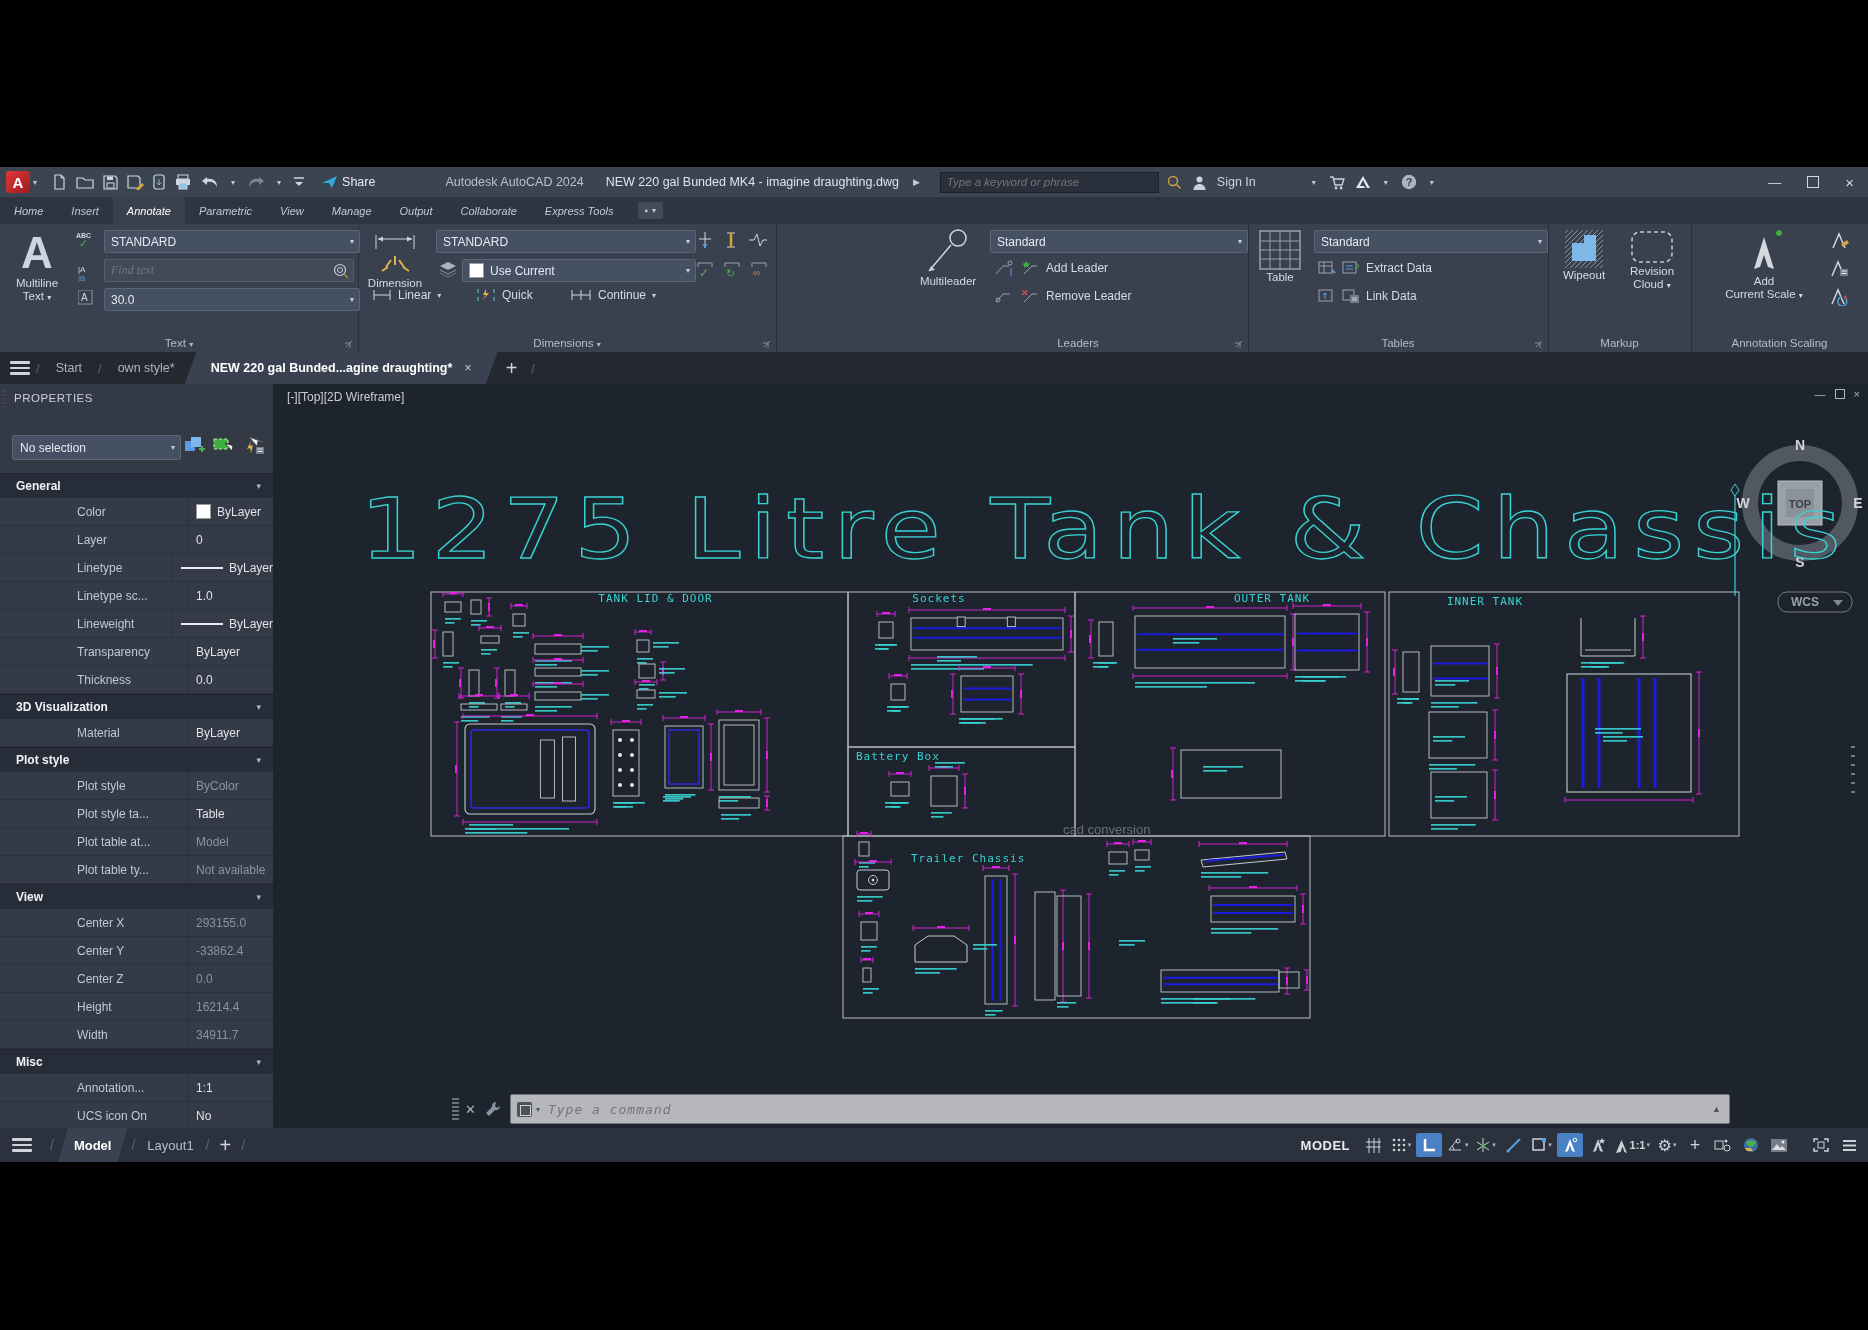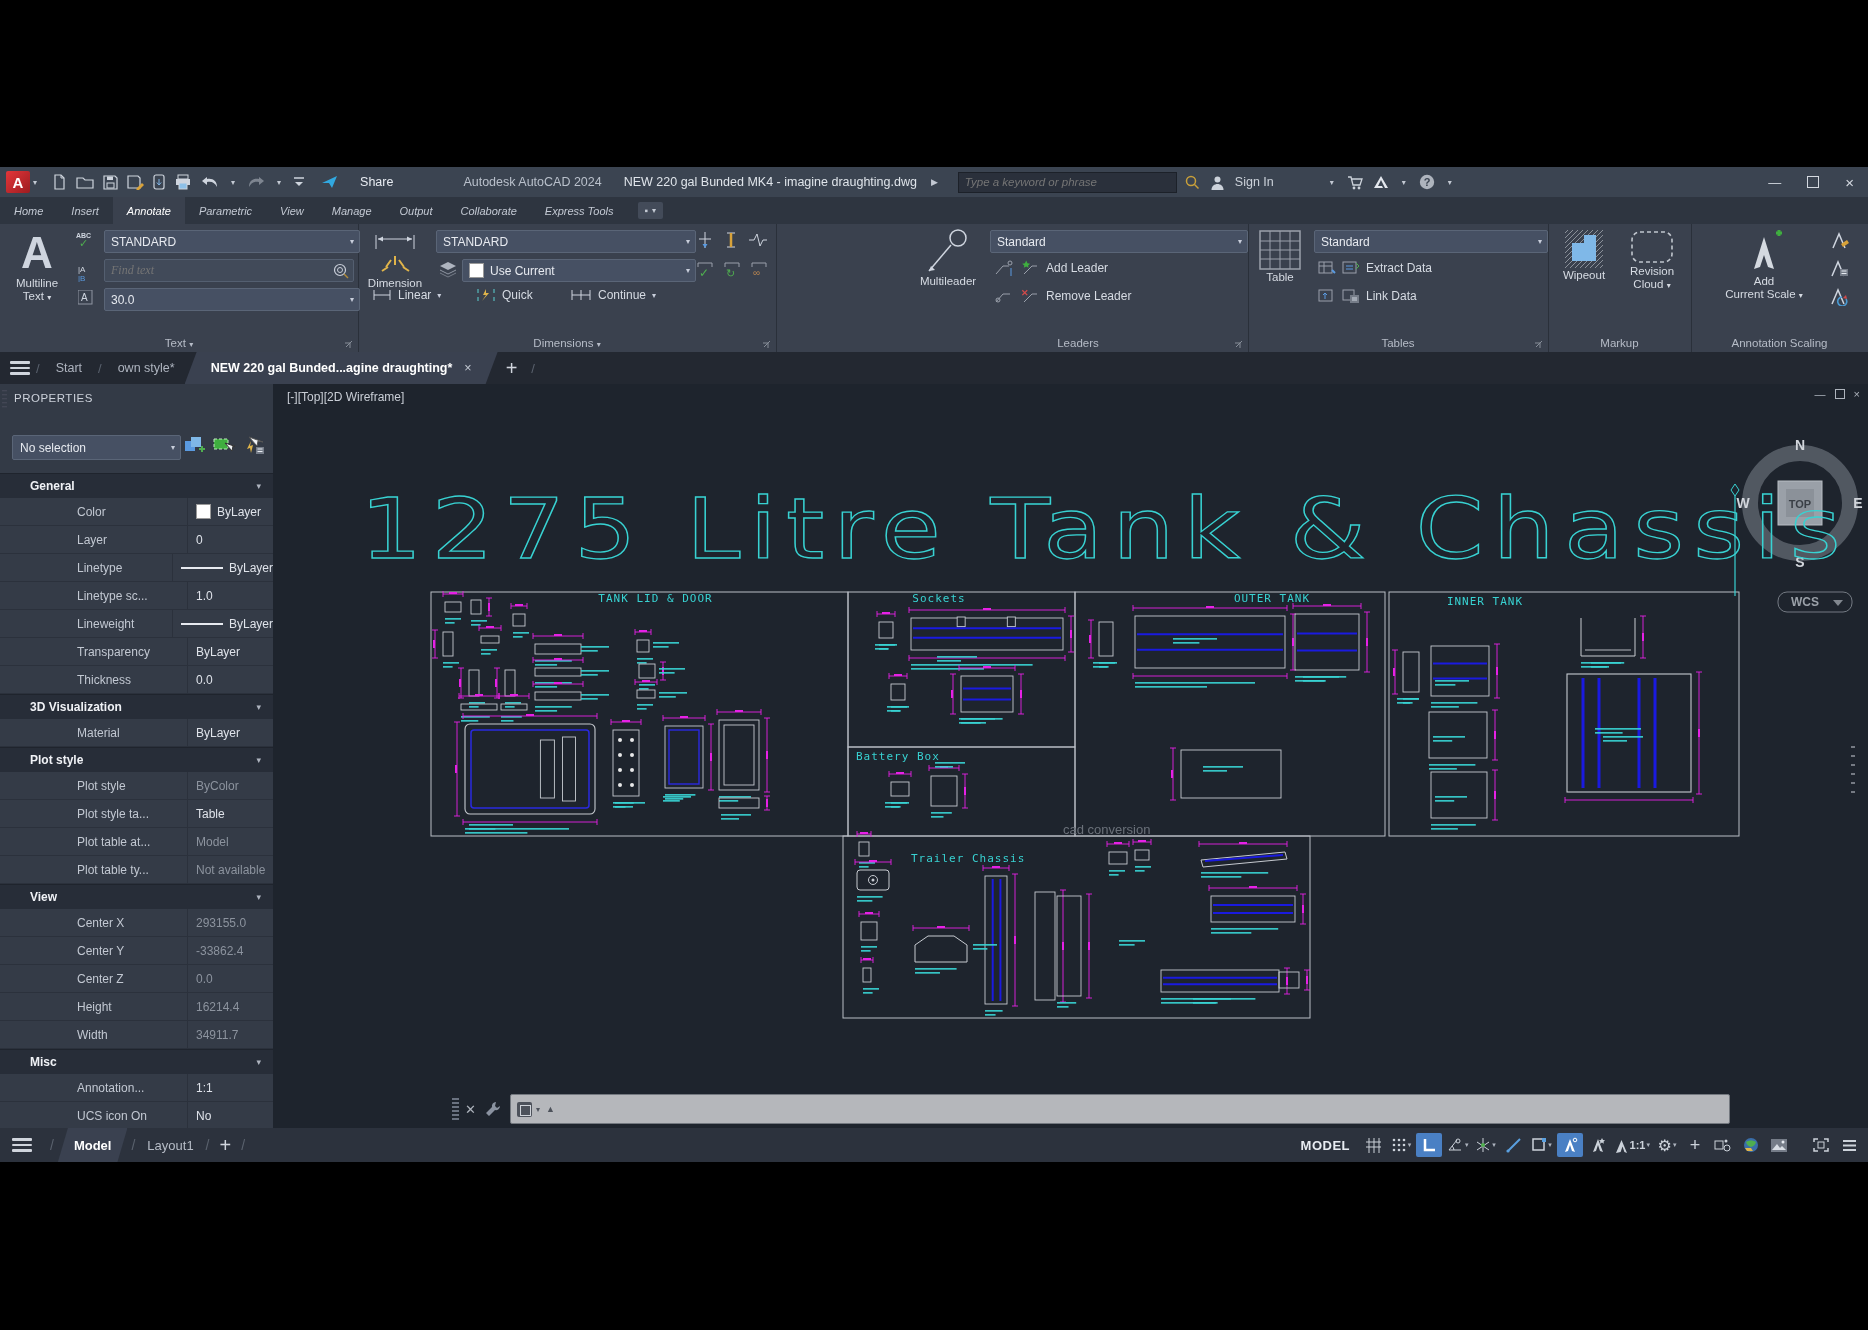--- a/index.html
+++ b/index.html
@@ -8,21 +8,21 @@
   .abs{position:absolute;}
   
   .app{position:absolute;left:0;top:167px;width:1868px;height:995px;background:#2c323d;}
   
   .titlebar{position:absolute;left:0;top:0;width:100%;height:30px;background:#3b4451;display:flex;align-items:center;}
   .alogo{width:24px;height:22px;margin-left:6px;background:linear-gradient(135deg,#e3363a,#9d1c20);
          color:#fff;font-weight:bold;font-size:15px;display:flex;align-items:center;justify-content:center;border-radius:2px;}
   .caret{color:#c3c9d3;font-size:8px;margin:0 3px;}
   .qat{display:flex;align-items:center;gap:9px;margin-left:12px;}
   .qat svg{display:block;}
-  .share{display:flex;align-items:center;gap:22px;margin-left:16px;color:#e8ecf2;font-size:12.5px;}
+  .share{display:flex;align-items:center;gap:4px;margin-left:16px;color:#e8ecf2;font-size:12.5px;}
   .tb-title{color:#b9c0cb;font-size:12.5px;margin-left:70px;white-space:nowrap;}
   .tb-doc{color:#dfe4ea;font-size:12.5px;margin-left:22px;white-space:nowrap;}
   .tb-exp{color:#c3c9d3;font-size:9px;margin-left:14px;}
   .tb-search{width:205px;height:19px;background:#2a303b;border:1px solid #1c2129;color:#9aa1ac;
              font-size:11.5px;font-style:italic;padding:0 6px;margin-left:20px;}
   .tb-right{display:flex;align-items:center;gap:10px;margin-left:8px;color:#ccd2da;font-size:12.5px;}
   .winbtns{margin-left:auto;display:flex;align-items:center;gap:26px;margin-right:14px;color:#d4d9e0;font-size:13px;}
   .restore{width:10px;height:10px;border:1px solid #d4d9e0;position:relative;}
   
   .ribtabs{position:absolute;left:0;top:30px;width:100%;height:27px;background:#2e3540;display:flex;align-items:stretch;}
@@ -53,21 +53,21 @@
   .props{position:absolute;left:0;top:217px;width:273px;height:744px;background:#333a46;border-right:1px solid #20252e;overflow:hidden;}
   .props-title{position:absolute;left:14px;top:8px;color:#ccd1da;font-size:11.5px;letter-spacing:.5px;}
   .grip{position:absolute;left:2px;top:6px;width:5px;height:18px;
         background:repeating-linear-gradient(#556,transparent 2px,transparent 4px);opacity:.6;}
   .psel{position:absolute;left:12px;top:51px;width:160px;height:23px;background:#465063;border:1px solid #5a6577;border-radius:2px;
         display:flex;align-items:center;color:#e7eaf0;font-size:12px;padding-left:7px;}
   .psel .car{margin-left:auto;margin-right:5px;color:#c8cedb;font-size:8px;}
   .picons{position:absolute;right:8px;top:51px;display:flex;gap:8px;}
   .psections{position:absolute;left:0;top:89px;width:273px;}
   .sechead{height:24px;background:#272d38;display:flex;align-items:center;color:#f0f2f6;font-size:12px;font-weight:bold;
-           padding-left:30px;border-top:1px solid #1f242d;}
+           padding-left:16px;border-top:1px solid #1f242d;}
   .sechead .car{margin-left:auto;margin-right:12px;color:#aeb4bf;font-size:9px;font-weight:normal;}
   .prow{height:27px;background:#343b47;border-bottom:1px solid #2b313c;display:flex;align-items:center;font-size:12px;}
   .prow .lab{width:110px;padding-left:30px;color:#c2c8d2;white-space:nowrap;overflow:hidden;margin-left:47px;}
   .prow .val{flex:1;color:#dfe3ea;display:flex;align-items:center;gap:6px;white-space:nowrap;border-left:1px solid #2b313c;height:100%;padding-left:8px;}
   .prow .val.dim{color:#8c939e;}
   .swatch{width:13px;height:13px;background:#fff;border:1px solid #999;}
   .lnsample{width:42px;height:2px;background:#e7eaf0;display:inline-block;}
   
   .canvas{position:absolute;left:273px;top:217px;width:1595px;height:744px;background:#1e242d;overflow:hidden;}
   .vplabel{position:absolute;left:14px;top:6px;color:#c9ced6;font-size:12px;}
@@ -1281,20 +1281,21 @@
 
       <div class="cmdbar">
         <div class="cmdgrip"></div>
         <span class="cmdx">✕</span>
         <svg width="18" height="18" style="margin-right:8px">
             <path d="M12 2a4 4 0 0 0-4 5L2 13l3 3 6-6a4 4 0 0 0 5-4l-3 2-2-2z" fill="#8a92a0"></path>
           </svg>
         <div class="cmdfield">
           <span class="cmdicon"></span>
           <span class="car">▾</span>
+          <input placeholder="Type a command" style="">
           <span class="cmdup">▲</span>
         </div>
       </div>
     </div>
 
     <div class="statusbar">
       <div class="sb-left">
         <div class="hamb" style="margin-left:12px;margin-right:14px">
             <div></div>
             <div></div>

